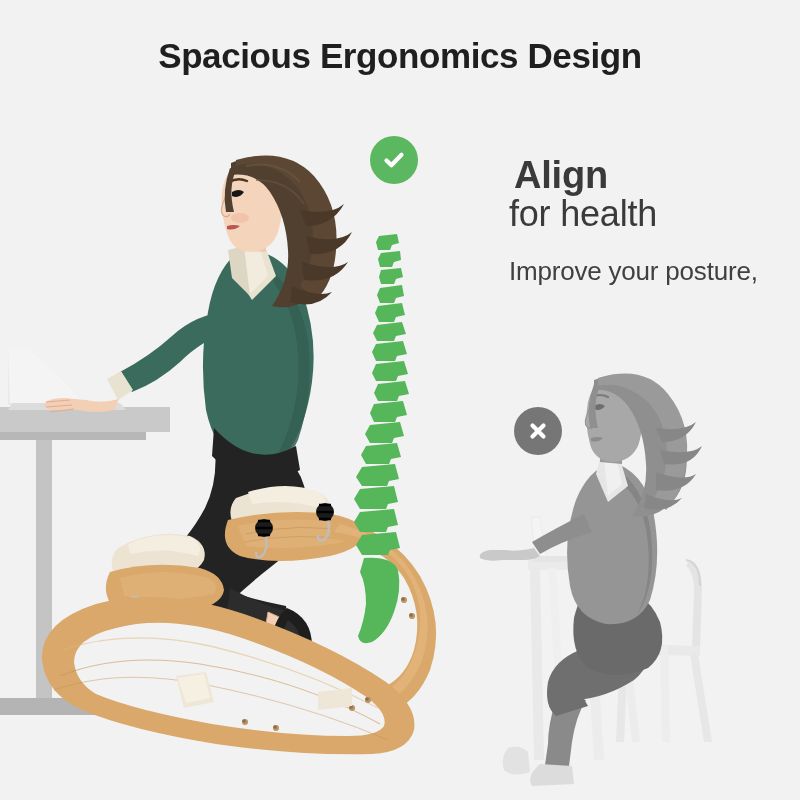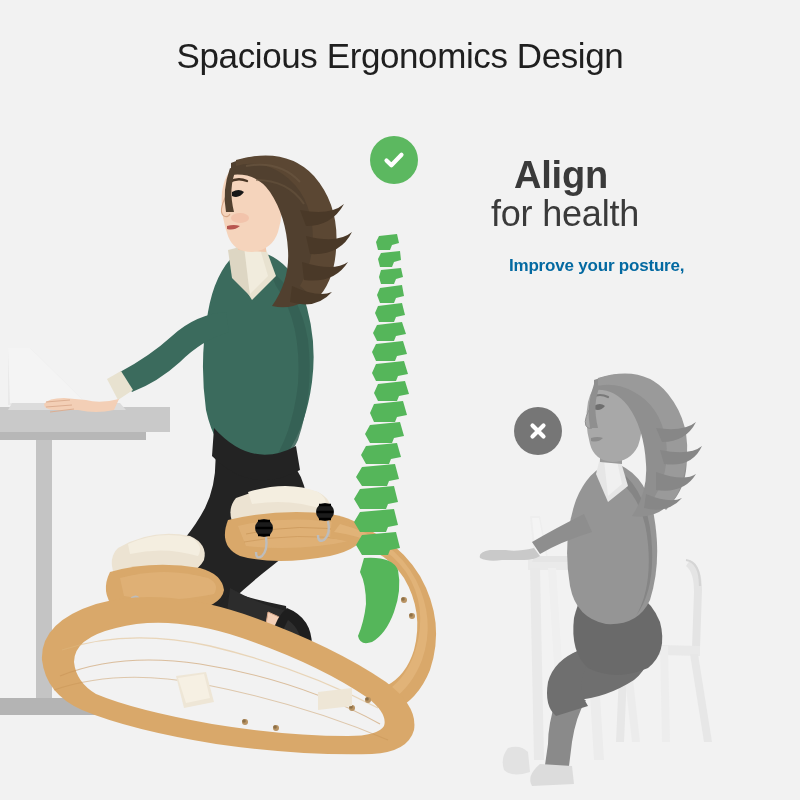--- a/index.html
+++ b/index.html
@@ -10,39 +10,39 @@
     overflow:hidden;
     position:relative;
   }
   #stage{position:relative;width:800px;height:800px;background:#f2f2f2;}
 
   
   .title{
     position:absolute;top:36px;left:0;width:800px;
     text-align:center;
     font-size:35px;
-    font-weight:400;
+    font-weight:700;
     letter-spacing:-0.4px;
     color:#1f1f1f;
   }
 
   
   .align-head{
     position:absolute;left:514px;top:156px;
     font-size:38px;font-weight:600;color:#3a3a3a;letter-spacing:-0.2px;
     line-height:1;
   }
   .align-sub{
-    position:absolute;left:491px;top:196px;
+    position:absolute;left:509px;top:196px;
     font-size:36px;font-weight:300;color:#3a3a3a;letter-spacing:-0.2px;
     line-height:1;
   }
   .bullet-strong{
     position:absolute;left:509px;top:255px;
-    font-size:17px;font-weight:700;color:#0369a1;letter-spacing:-0.2px;
+    font-size:26px;font-weight:400;color:#404040;letter-spacing:-0.2px;
     line-height:1.28;
   }
   .bullet-light{
     position:absolute;left:509px;top:284px;
     font-size:21px;font-weight:300;color:#3a3a3a;letter-spacing:-0.2px;
     line-height:1.33;width:270px;
   }
 
   
   .badge{

